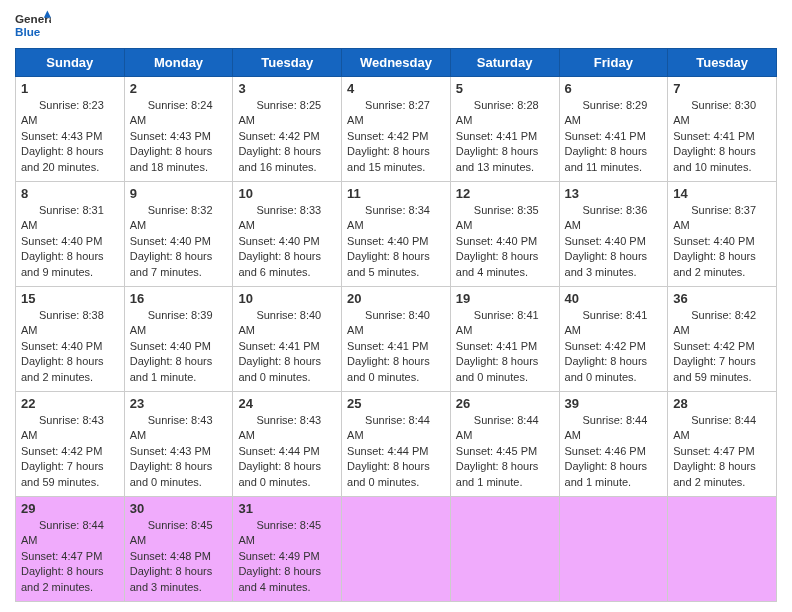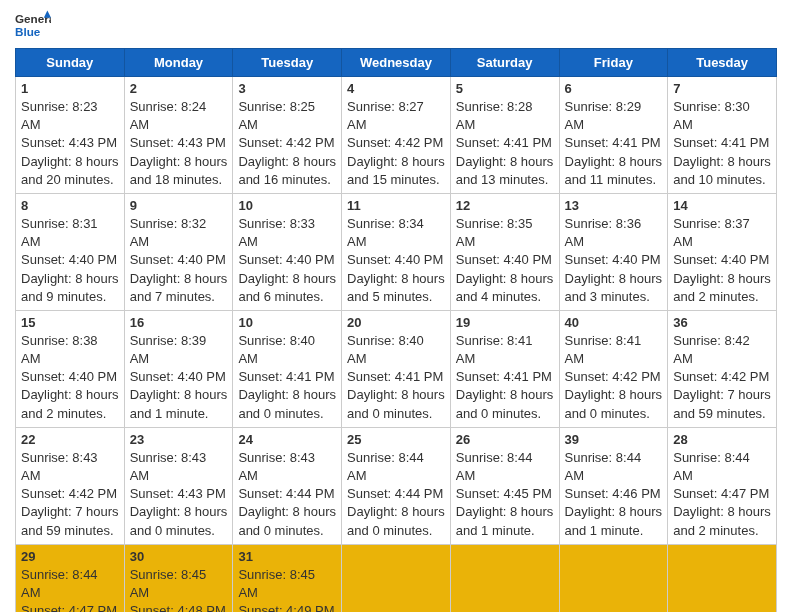--- a/index.html
+++ b/index.html
@@ -67,32 +67,33 @@
       padding: 4px 5px;
       font-size: 9.5px;
       color: #333;
       background: #fff;
       height: 95px;
     }
     .calendar td.empty {
       background: #f5f5f5;
     }
     .calendar td.last-row {
-      background: #eab308;
+      background: #f0abfc;
     }
     .day-num {
       font-size: 13px;
       font-weight: bold;
       display: block;
       margin-bottom: 2px;
     }
     .cell-text {
-      font-size: 13px;
+      font-size: 11px;
       line-height: 1.4;
       color: #333;
+      margin-left: 18px;
     }
   </style>
 </head>
 <body>
 
 <div class="page">
   <div class="header">
     <div class="logo">
       <svg class="logo-icon" viewBox="0 0 40 32">
         <text x="0" y="14" font-size="13" font-weight="bold" fill="#333" font-family="Arial">General</text>

